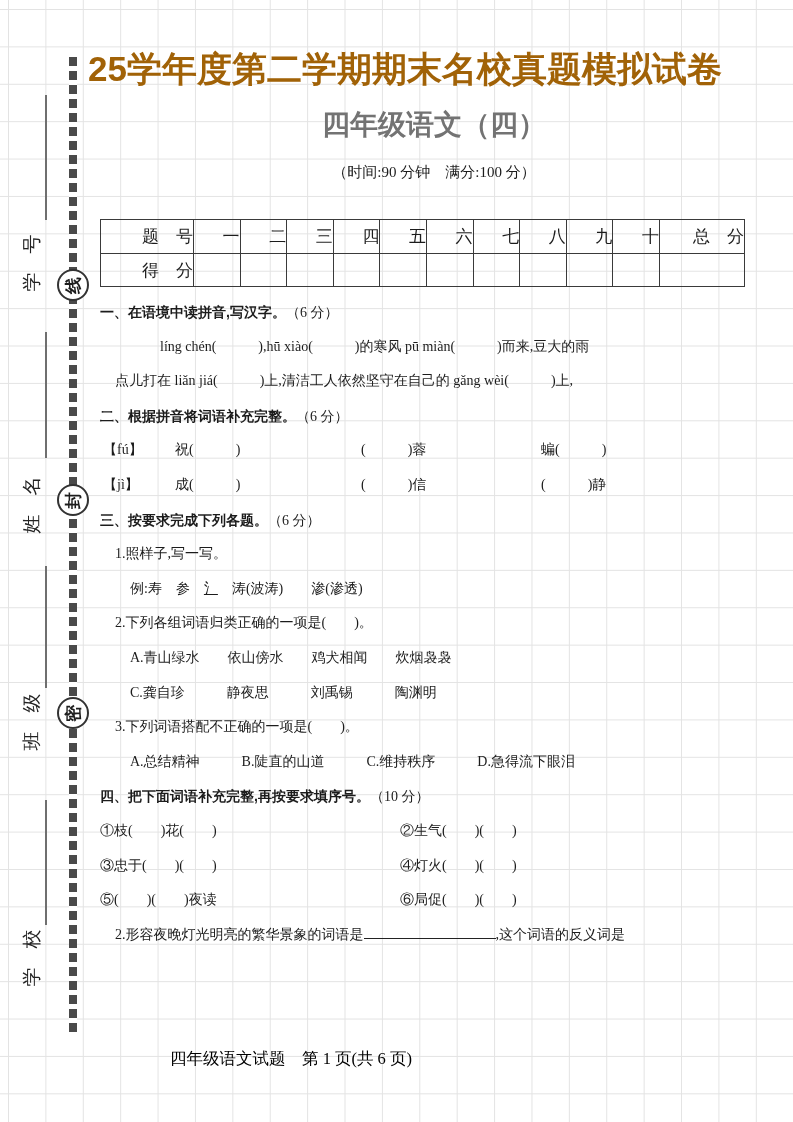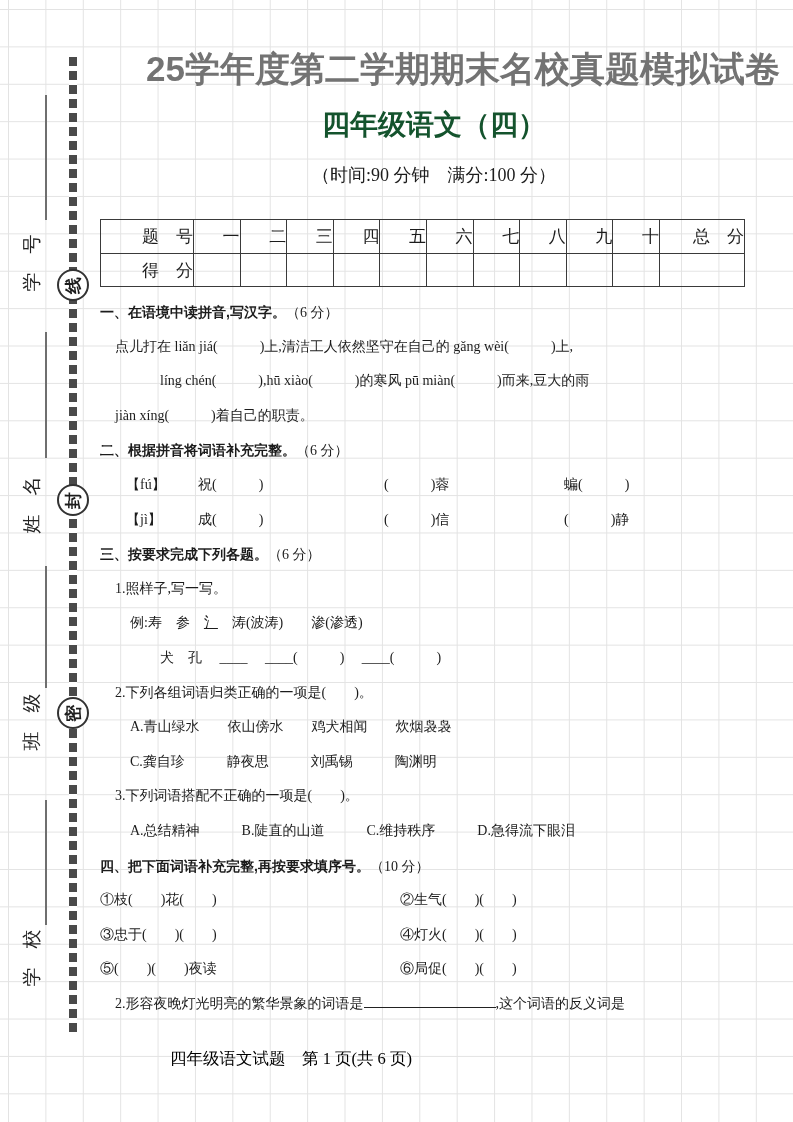--- a/index.html
+++ b/index.html
@@ -29,31 +29,31 @@
   .side-label{
     position:absolute;left:32px;transform:translate(-50%,-50%) rotate(-90deg);
     font-size:19px;white-space:nowrap;color:#222;
   }
   .sl1{top:263px}.sl2{top:505px}.sl3{top:722px}.sl4{top:958px}
   .side-blank{position:absolute;left:45px;width:2px;background:#6f6f6f;}
   .sb1{top:95px;height:125px}.sb2{top:332px;height:126px}
   .sb3{top:566px;height:122px}.sb4{top:800px;height:125px}
   
   .title{
-    position:absolute;left:88px;top:46px;width:692px;text-align:right;
+    position:absolute;left:88px;top:46px;width:692px;text-align:left;
     font-family:"Liberation Sans",sans-serif;font-weight:900;font-size:35px;
-    letter-spacing:0px;color:#737373;white-space:nowrap;
+    letter-spacing:0px;color:#a16207;white-space:nowrap;
   }
   .subtitle{
     position:absolute;left:88px;top:106px;width:692px;text-align:center;
-    font-family:"Liberation Sans",sans-serif;font-weight:900;font-size:28px;color:#14532d;
+    font-family:"Liberation Sans",sans-serif;font-weight:900;font-size:28px;color:#737373;
   }
   .meta{
     position:absolute;left:88px;top:163px;width:692px;text-align:center;
-    font-size:18px;color:#1c1c1c;
+    font-size:15px;color:#1c1c1c;
   }
   
   table.score{
     position:absolute;left:100px;top:219px;width:645px;
     border-collapse:collapse;table-layout:fixed;
   }
   table.score td{
     border:1.4px solid #3a3a3a;text-align:right;font-size:17px;
     padding:0;height:32px;background:transparent;
   }
@@ -62,21 +62,21 @@
   .content{
     position:absolute;left:100px;top:295px;width:678px;font-size:14px;
   }
   .line{height:34.6px;line-height:34.6px;white-space:nowrap;}
   .heading{font-family:"Liberation Sans",sans-serif;font-weight:bold;}
   .heading .pts{font-family:"Liberation Serif",serif;font-weight:normal;}
   .ind1{padding-left:15px;}
   .ind2{padding-left:60px;}
   .ind-opt{padding-left:30px;}
   .wordrow{display:flex;}
-  .wordrow .wl{width:72px;margin-left:26px;}
+  .wordrow .wl{width:72px;margin-left:3px;}
   .wordrow .w1{width:186px;}
   .wordrow .w2{width:180px;}
   .pairrow{display:flex;}
   .pairrow .p1{width:300px;}
   .radical{text-decoration:underline;}
   .blank-long{
     display:inline-block;width:132px;height:1em;
     border-bottom:1.6px solid #222;vertical-align:baseline;
   }
   .footer{
@@ -141,23 +141,22 @@
     <td></td>
   </tr>
 </tbody>
   </table>
 
 <div class="content">
 
   <div class="line heading">
     <span>一、在语境中读拼音,写汉字。</span><span class="pts">（6 分）</span>
   </div>
+  <div class="line ind2">líng chén(　　　),hū xiào(　　　)的寒风 pū miàn(　　　)而来,豆大的雨</div>
   <div class="line ind1">点儿打在 liǎn jiá(　　　)上,清洁工人依然坚守在自己的 gǎng wèi(　　　)上,</div>
-  <div class="line ind2">líng chén(　　　),hū xiào(　　　)的寒风 pū miàn(　　　)而来,豆大的雨</div>
-  <div class="line ind1">jiàn xíng(　　　)着自己的职责。</div>
 
   <div class="line heading">
     <span>二、根据拼音将词语补充完整。</span><span class="pts">（6 分）</span>
   </div>
   <div class="line wordrow">
     <span class="wl">【fú】</span>
     <span class="w1">祝(　　　)</span>
     <span class="w2">(　　　)蓉</span>
     <span>蝙(　　　)</span>
   </div>
@@ -168,21 +167,20 @@
     <span>(　　　)静</span>
   </div>
 
   <div class="line heading">
     <span>三、按要求完成下列各题。</span><span class="pts">（6 分）</span>
   </div>
   <div class="line ind1">1.照样子,写一写。</div>
   <div class="line ind-opt">
     <span>例:寿　参　</span><span class="radical">氵</span><span>　涛(波涛)　　渗(渗透)</span>
   </div>
-  <div class="line ind2">犬　孔　 ____　 ____(　　　)　 ____(　　　)</div>
   <div class="line ind1">2.下列各组词语归类正确的一项是(　　)。</div>
   <div class="line ind-opt">A.青山绿水　　依山傍水　　鸡犬相闻　　炊烟袅袅</div>
   <div class="line ind-opt">C.龚自珍　　　静夜思　　　刘禹锡　　　陶渊明</div>
   <div class="line ind1">3.下列词语搭配不正确的一项是(　　)。</div>
   <div class="line ind-opt">A.总结精神　　　B.陡直的山道　　　C.维持秩序　　　D.急得流下眼泪</div>
 
   <div class="line heading">
     <span>四、把下面词语补充完整,再按要求填序号。</span><span class="pts">（10 分）</span>
   </div>
   <div class="line pairrow">

